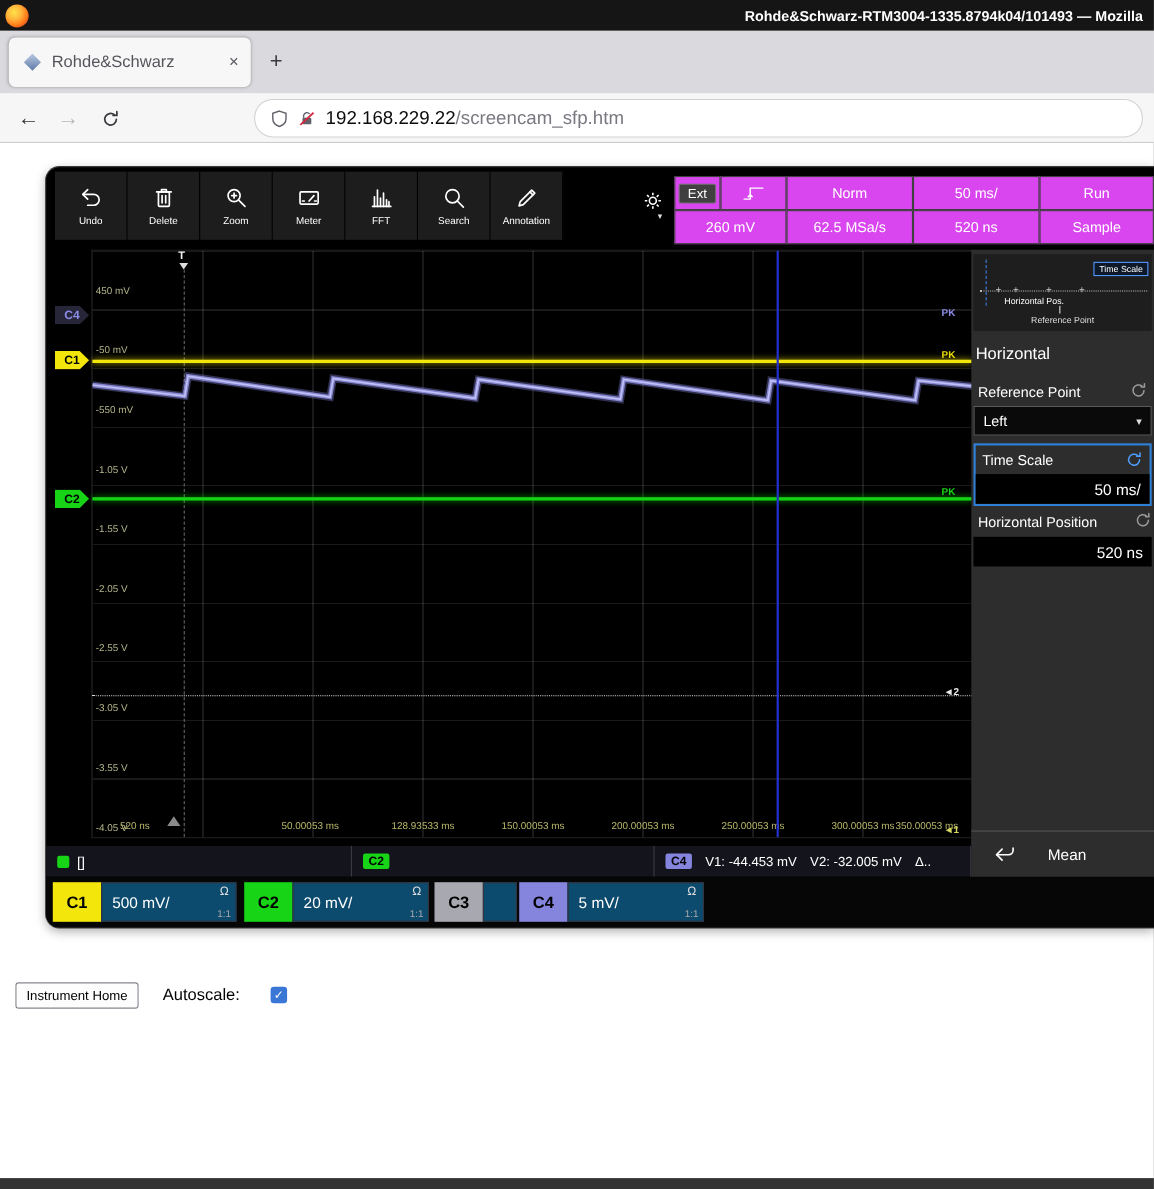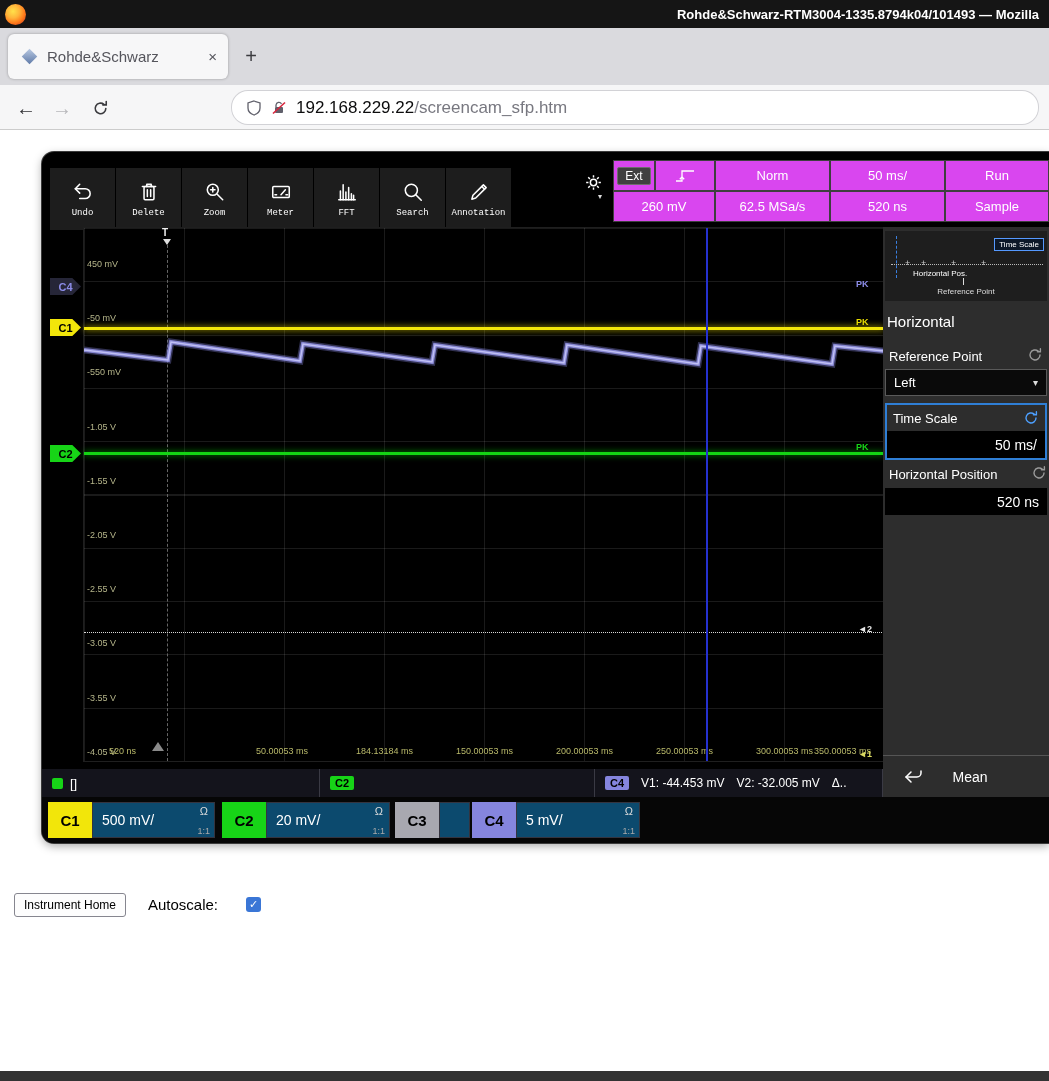--- a/index.html
+++ b/index.html
@@ -38,21 +38,21 @@
           padding:0 14px;box-sizing:border-box;gap:9px;}
   .url-text{font-size:17px;white-space:nowrap;overflow:hidden;}
   .url-host{color:#0c0c0d;}
   .url-path{color:#787880;}
 
   
   .scope{position:absolute;left:42px;top:152px;width:1007px;height:691px;background:#000;
          border-radius:12px 0 0 12px;box-shadow:0 0 0 1px #3a3a3a,0 3px 10px rgba(0,0,0,.35);}
 
   
-  .scope-toolbar{position:absolute;left:8px;top:16px;height:46px;display:flex;font-family:Liberation Mono, monospace;}
+  .scope-toolbar{position:absolute;left:8px;top:4px;height:46px;display:flex;}
   .tool-btn{width:65px;height:62px;background:#1d1d1d;border-right:1px solid #000;
             display:flex;flex-direction:column;align-items:center;justify-content:center;gap:5px;}
   .tool-btn svg{width:22px;height:22px;stroke:#fff;fill:none;stroke-width:1.4;stroke-linecap:round;stroke-linejoin:round;}
   .tool-label{font-size:9px;color:#fff;}
   .gear-btn{position:absolute;left:534px;top:20px;width:34px;height:40px;display:flex;
             flex-direction:column;align-items:center;}
   .gear-btn svg{width:21px;height:21px;stroke:#fff;fill:none;stroke-width:1.4;}
   .gear-caret{color:#ddd;font-size:8px;line-height:8px;margin-left:14px;}
 
   .st{position:absolute;background:#d946ef;border:1px solid #3f3f3f;box-sizing:border-box;
@@ -322,21 +322,21 @@
     <span class="vlabel" style="top:194px;">-1.05 V</span>
     <span class="vlabel" style="top:248px;">-1.55 V</span>
     <span class="vlabel" style="top:302px;">-2.05 V</span>
     <span class="vlabel" style="top:356px;">-2.55 V</span>
     <span class="vlabel" style="top:410px;">-3.05 V</span>
     <span class="vlabel" style="top:465px;">-3.55 V</span>
     <span class="vlabel" style="top:519px;">-4.05 V</span>
 
     <span class="tlabel" style="left:25px;">520 ns</span>
     <span class="tlabel" style="left:172px;">50.00053 ms</span>
-    <span class="tlabel" style="left:272px;">184.13184 ms</span>
+    <span class="tlabel" style="left:272px;">128.93533 ms</span>
     <span class="tlabel" style="left:372px;">150.00053 ms</span>
     <span class="tlabel" style="left:472px;">200.00053 ms</span>
     <span class="tlabel" style="left:572px;">250.00053 ms</span>
     <span class="tlabel" style="left:672px;">300.00053 ms</span>
     <span class="tlabel" style="left:730px;">350.00053 ms</span>
 
     <div class="trig-vline"></div>
     <span class="trig-t">T</span>
     <div class="t-tri"></div>
 

